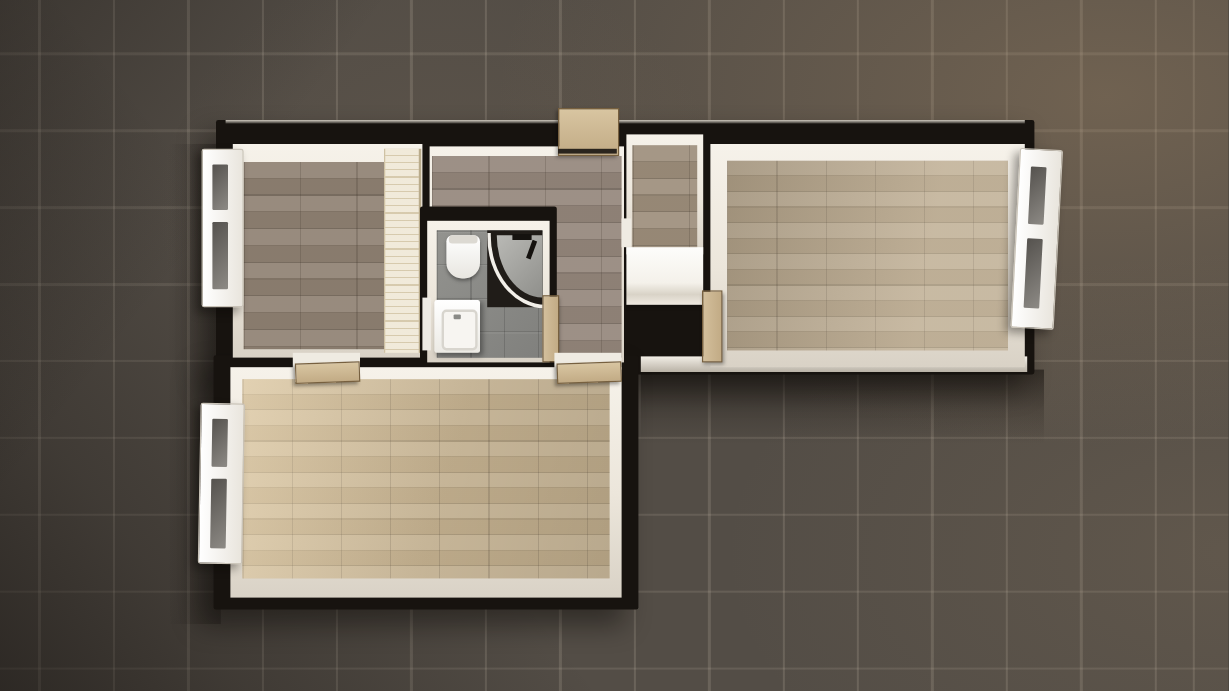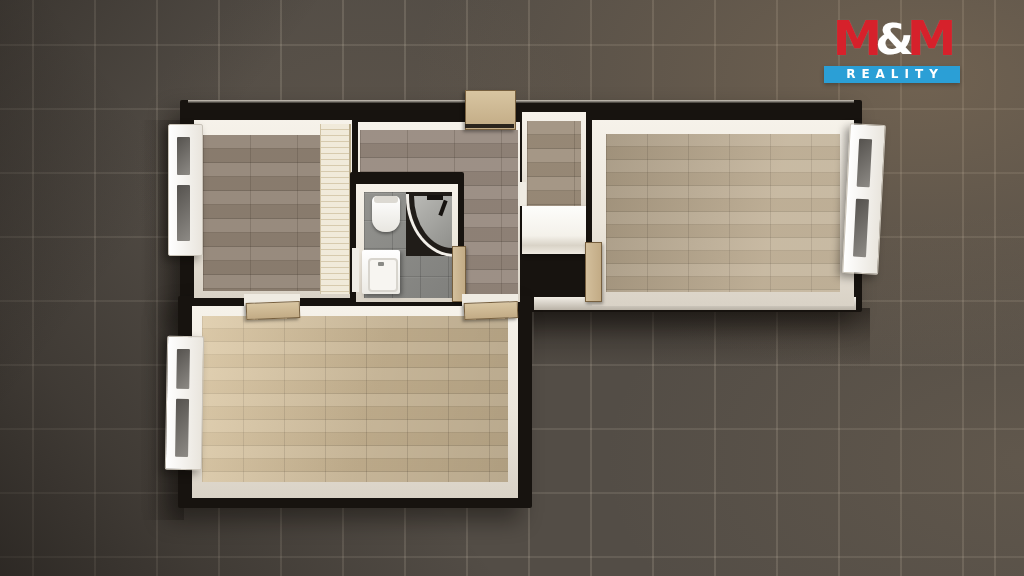--- a/index.html
+++ b/index.html
@@ -173,18 +173,14 @@
   </div>
   <div class="abs window-frame" style="left:166px;top:336px;width:35px;height:132px;transform:rotate(1deg);">
     <div class="abs pane" style="left:9px;top:12px;width:13px;height:40px;"></div>
     <div class="abs pane" style="left:9px;top:62px;width:13px;height:58px;"></div>
   </div>
   <div class="abs window-frame" style="left:846px;top:124px;width:34px;height:148px;transform:rotate(3deg);">
     <div class="abs pane" style="left:9px;top:14px;width:13px;height:48px;"></div>
     <div class="abs pane" style="left:9px;top:74px;width:13px;height:58px;"></div>
   </div>
 
-  <div id="logo" class="abs">
-    <div id="logo-mm"><span>M</span><span class="amp">&amp;</span><span>M</span></div>
-    <div id="logo-banner">REALITY</div>
-  </div>
 
 </div>
 
 </body></html>

